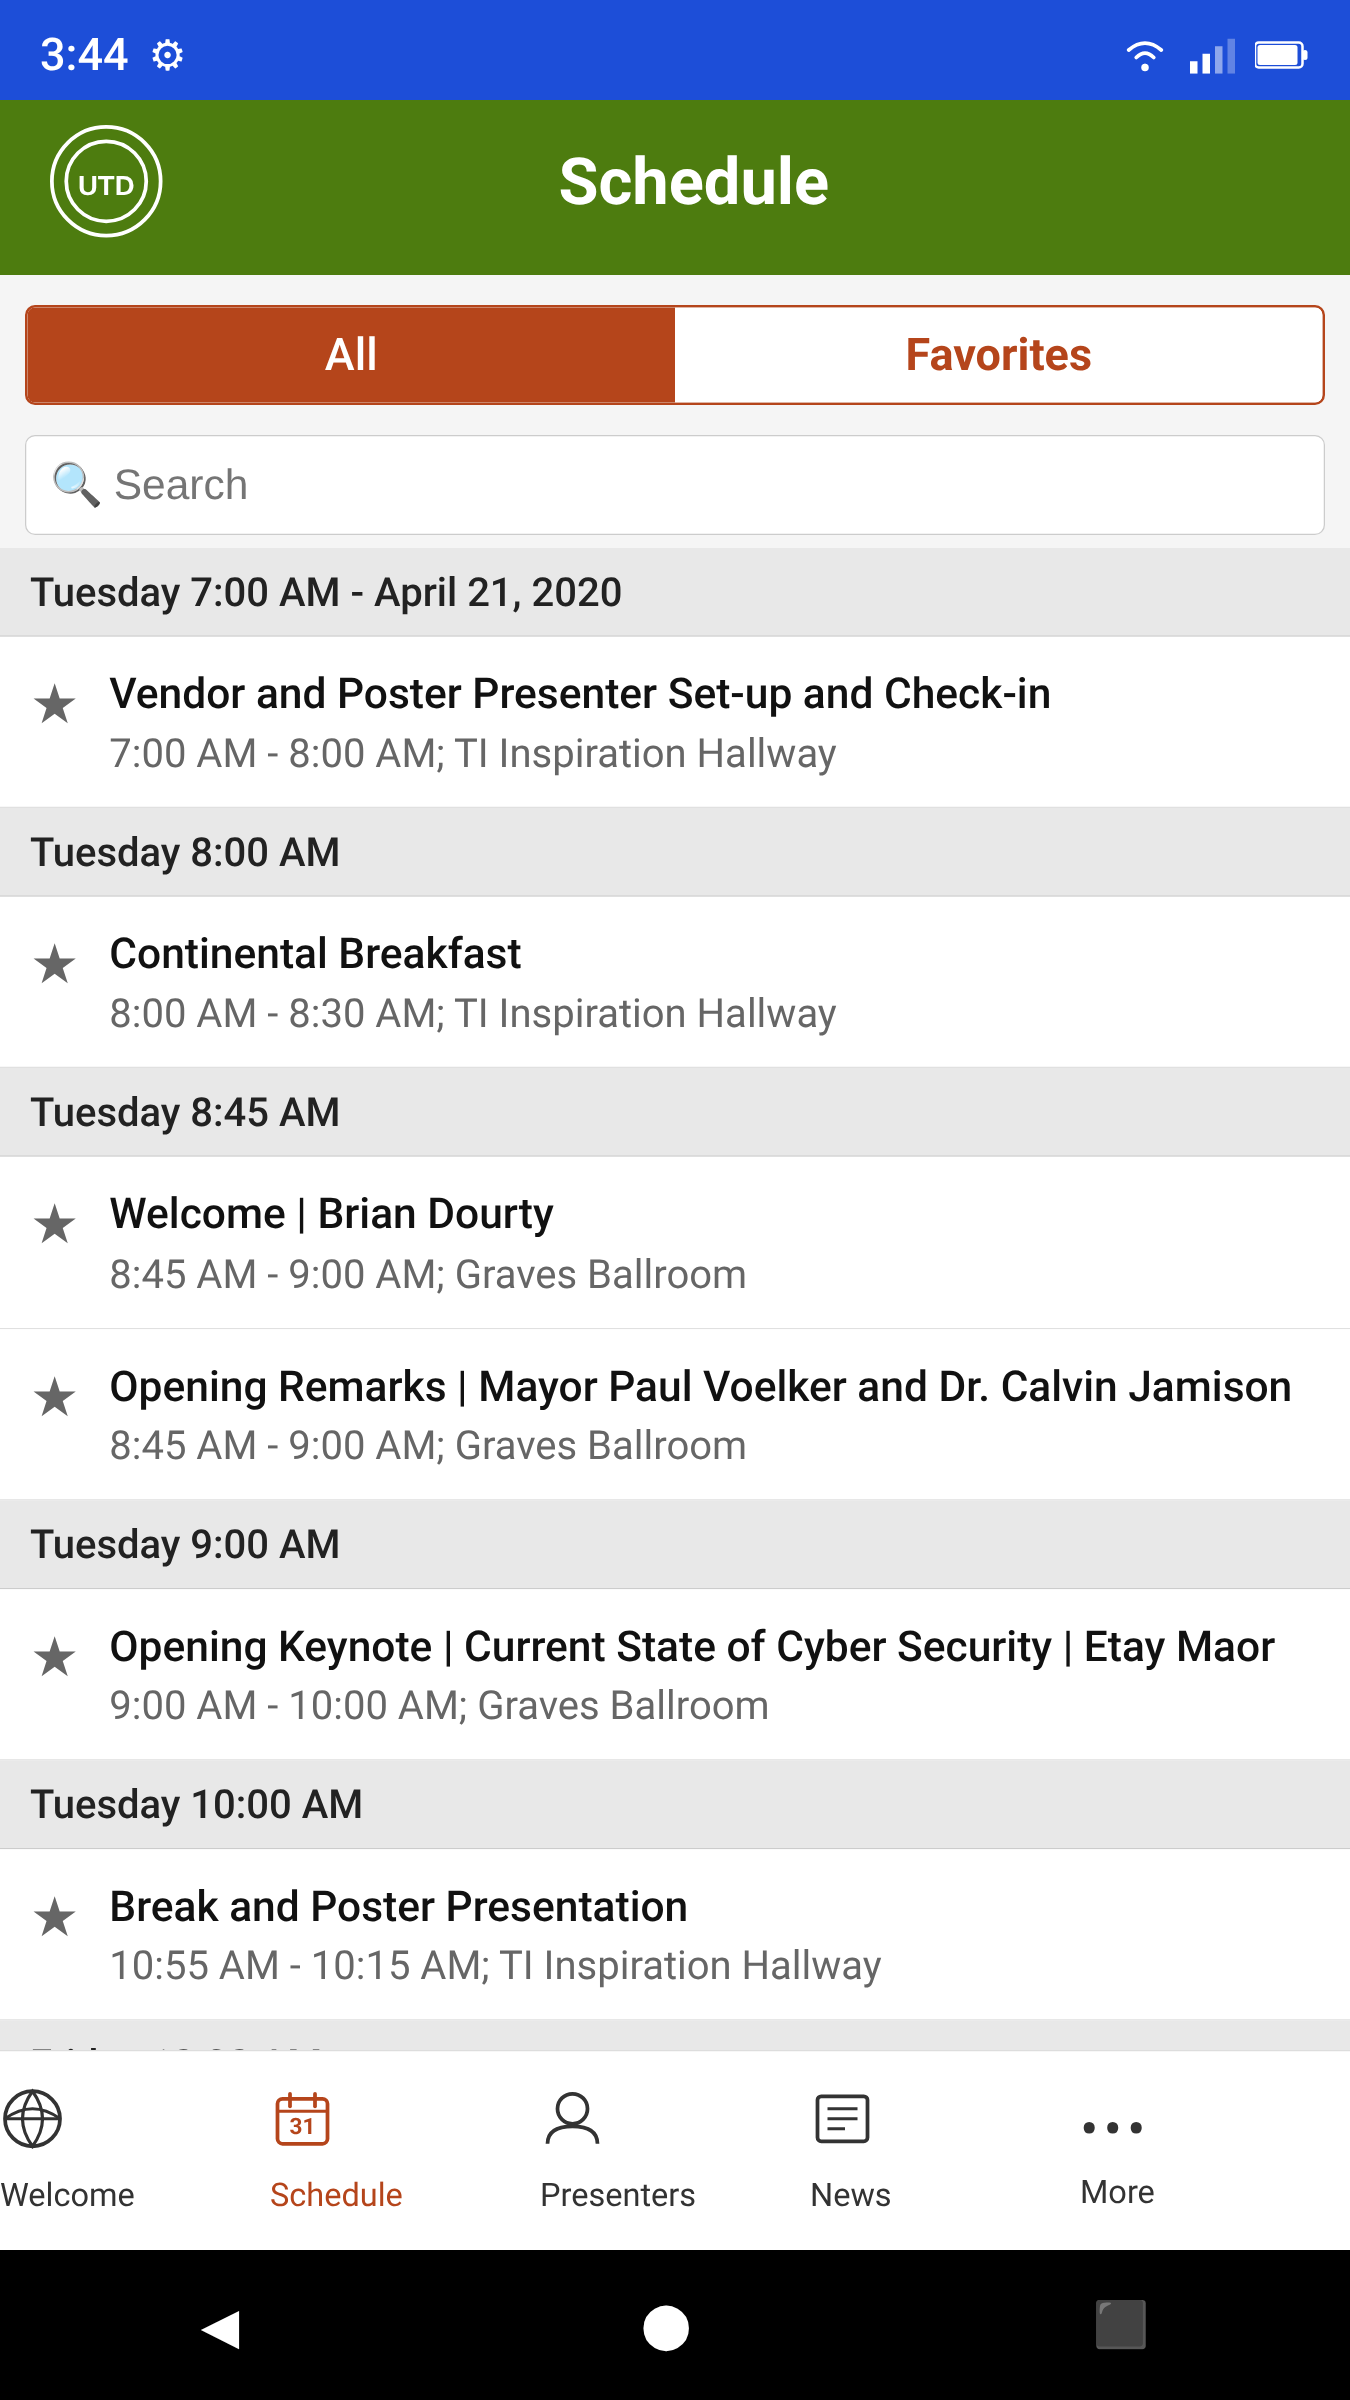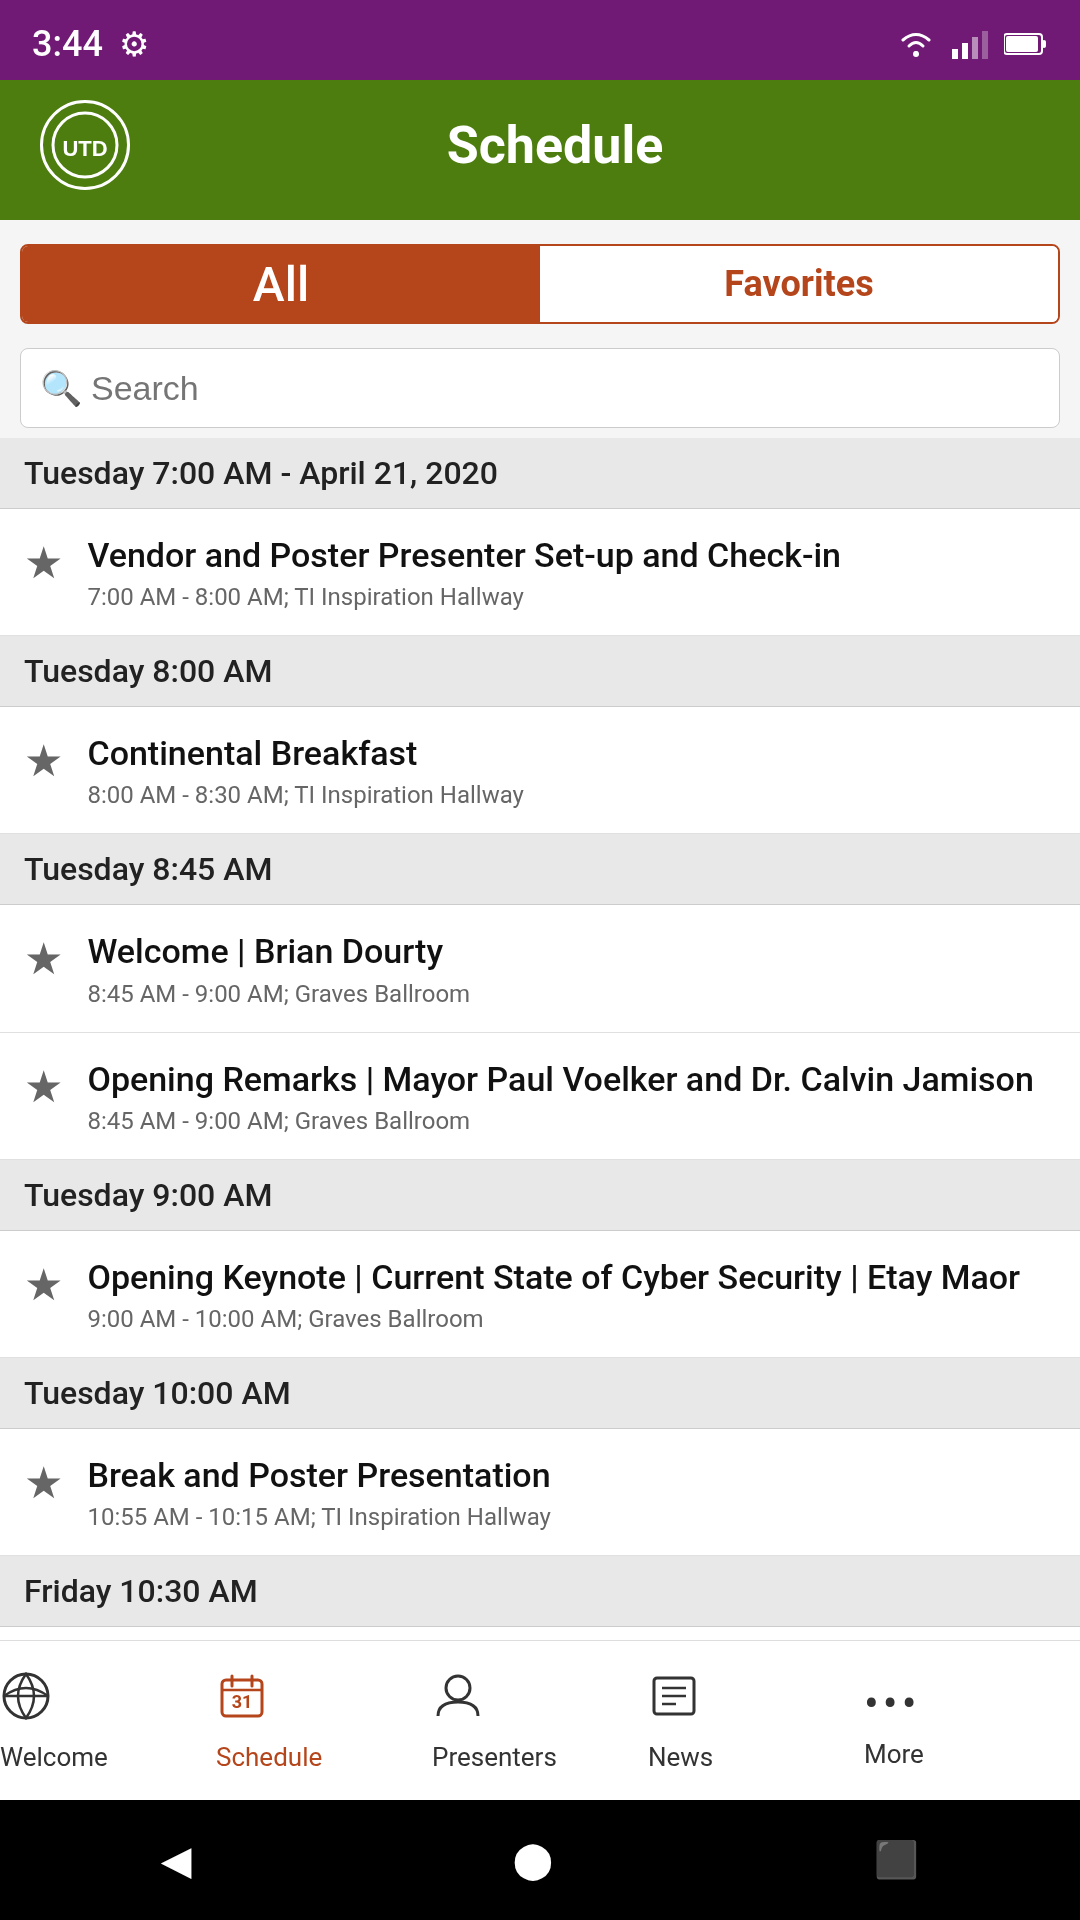--- a/index.html
+++ b/index.html
@@ -9,21 +9,21 @@
       background: #f5f5f5;
       width: 1080px;
       height: 1920px;
       overflow: hidden;
       display: flex;
       flex-direction: column;
     }
 
     
     .status-bar {
-      background: #701a75;
+      background: #1d4ed8;
       color: white;
       display: flex;
       justify-content: space-between;
       align-items: center;
       padding: 18px 32px 10px;
       height: 80px;
     }
     .status-time {
       font-size: 36px;
       font-weight: 500;
@@ -76,21 +76,21 @@
       overflow: hidden;
       height: 80px;
     }
     .tab-all {
       flex: 1;
       background: #b5451b;
       color: white;
       display: flex;
       align-items: center;
       justify-content: center;
-      font-size: 48px;
+      font-size: 36px;
       font-weight: 500;
       cursor: pointer;
     }
     .tab-favorites {
       flex: 1;
       background: white;
       color: #b5451b;
       display: flex;
       align-items: center;
       justify-content: center;
@@ -158,21 +158,21 @@
       flex: 1;
     }
     .item-title {
       font-size: 34px;
       color: #111;
       font-weight: 500;
       line-height: 1.3;
       margin-bottom: 6px;
     }
     .item-meta {
-      font-size: 24px;
+      font-size: 32px;
       color: #666;
     }
 
     
     .bottom-nav {
       background: white;
       border-top: 1px solid #ddd;
       display: flex;
       height: 160px;
     }

